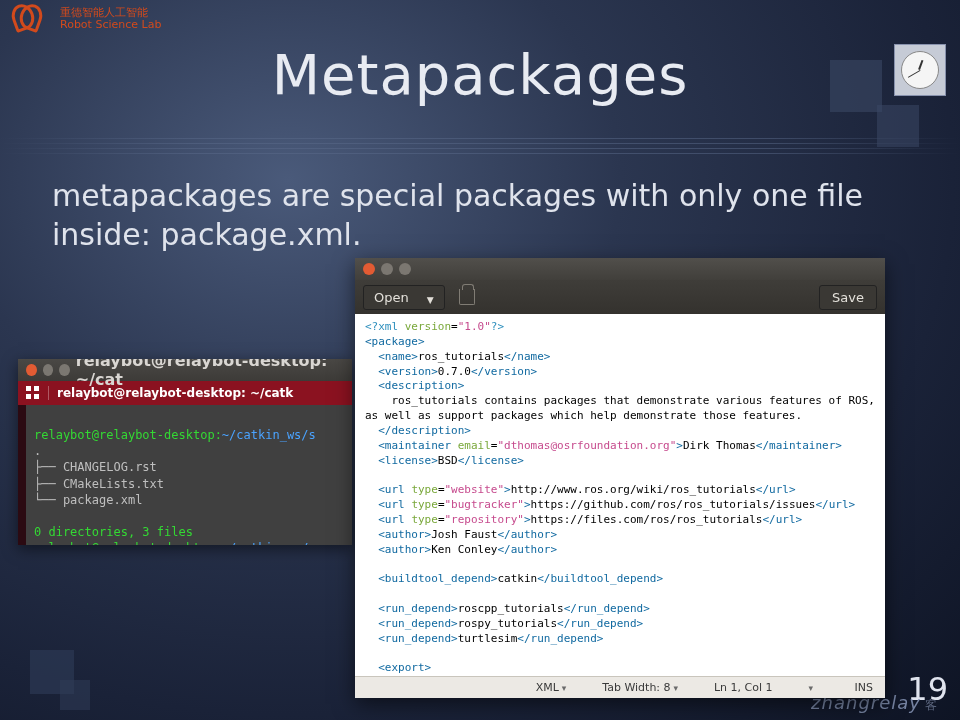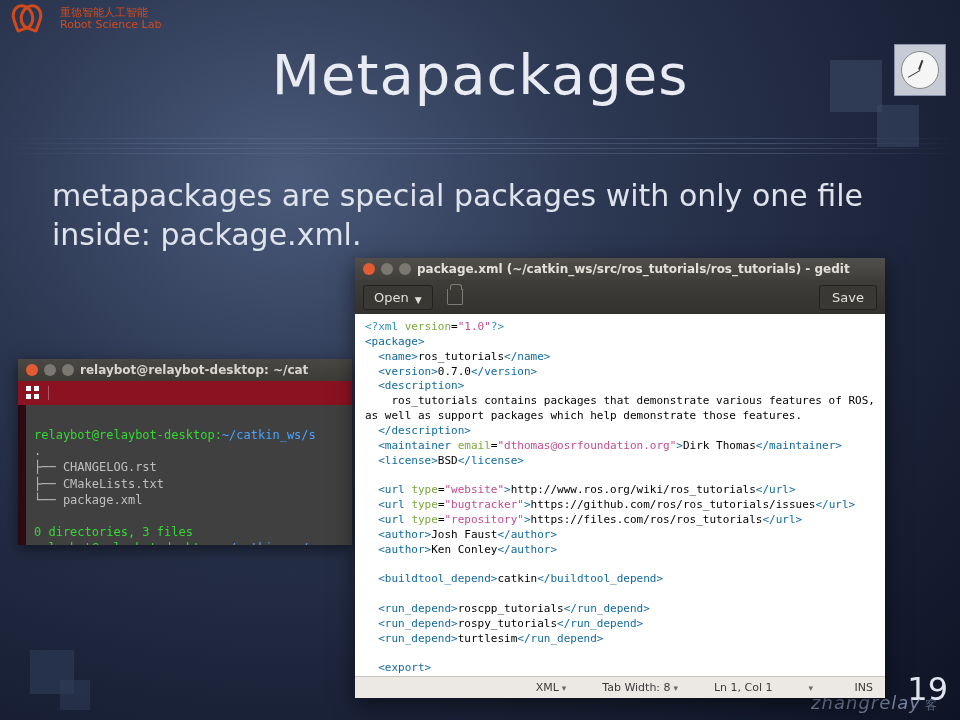--- a/index.html
+++ b/index.html
@@ -85,21 +85,21 @@
     width:334px; height:186px;
     background:#2b0a12;
     font-family:"DejaVu Sans Mono","Consolas",monospace;
     font-size:12px;
     box-shadow:0 4px 14px rgba(0,0,0,.5);
     overflow:hidden;
   }
   .term-titlebar {
     height:22px; background:linear-gradient(#4a4845,#3d3b38);
     display:flex; align-items:center; gap:6px; padding:0 8px;
-    color:#d9d6d2; font-size:12px; font-family:"DejaVu Sans",sans-serif; font-weight:600;
+    color:#d9d6d2; font-size:16px; font-family:"DejaVu Sans",sans-serif; font-weight:600;
   }
   .tb-btn { width:12px; height:12px; border-radius:50%; }
   .tb-btn.close{background:#e35b33;}
   .tb-btn.min{background:#7b7771;}
   .tb-btn.max{background:#7b7771;}
   .term-tabbar {
     height:24px; background:#8b1220;
     display:flex; align-items:center; padding:0 8px; gap:8px;
     color:#fff; font-family:"DejaVu Sans",sans-serif; font-size:12px; font-weight:600;
   }
@@ -135,21 +135,21 @@
     display:flex; align-items:center; gap:6px; padding:0 8px;
     color:#e3e0da; font-family:"DejaVu Sans",sans-serif; font-size:12px; font-weight:600;
   }
   .gedit-toolbar {
     height:34px; background:linear-gradient(#3f3d39,#34322e);
     display:flex; align-items:center; justify-content:space-between;
     padding:0 8px; color:#e3e0da;
     font-family:"DejaVu Sans",sans-serif; font-size:13px;
   }
   .gedit-toolbar .left { display:flex; align-items:center; gap:14px;}
-  .open-btn { display:flex; align-items:flex-end; gap:6px; padding:4px 10px; border:1px solid #222; border-radius:3px; background:#3a3834;}
+  .open-btn { display:flex; align-items:flex-end; gap:18px; padding:4px 10px; border:1px solid #222; border-radius:3px; background:#3a3834;}
   .open-btn .caret { font-size:9px; }
   .tool-icon { width:16px;height:16px; border:1px solid #807c74; border-top:none; border-radius:0 0 2px 2px; position:relative;}
   .tool-icon::before { content:""; position:absolute; top:-5px; left:2px; width:10px; height:5px; border:1px solid #807c74; border-bottom:none; border-radius:3px 3px 0 0;}
   .save-btn { padding:4px 12px; border:1px solid #222; border-radius:3px; background:#3a3834;}
 
   .gedit-editor {
     flex:1; background:#fff; padding:6px 10px;
     line-height:1.35; overflow:hidden; white-space:pre-wrap; word-break:break-all;
     color:#000;
   }
@@ -209,37 +209,37 @@
 <div class="term">
   <div class="term-titlebar">
     <span class="tb-btn close"></span>
     <span class="tb-btn min"></span>
     <span class="tb-btn max"></span>
     <span>relaybot@relaybot-desktop: ~/cat</span>
   </div>
   <div class="term-tabbar">
     <span class="icon icon-grid"></span>
     <span style="width:1px;height:14px;background:#fff;opacity:.3"></span>
+    <span>relaybot@relaybot-desktop: ~/catk</span>
   </div>
   <div class="term-body"><span class="prompt"><span>relaybot@relaybot-desktop</span>:</span><span class="path">~/catkin_ws/s</span>
 <span class="tree">.</span>
 <span class="tree">├── CHANGELOG.rst</span>
 <span class="tree">├── CMakeLists.txt</span>
 <span class="tree">└── package.xml</span>
 
 <span class="summary">0 directories, 3 files</span>
 <span class="prompt"><span>relaybot@relaybot-desktop</span>:</span><span class="path">~/catkin_ws/s</span></div>
 </div>
 
 <div class="gedit">
   <div class="gedit-titlebar">
     <span class="tb-btn close"></span>
     <span class="tb-btn min"></span>
     <span class="tb-btn max"></span>
-    <span>package.xml (~/catkin_ws/src/ros_tutorials/ros_tutorials) - gedit</span>
   </div>
   <div class="gedit-toolbar">
     <div class="left">
       <div class="open-btn">
         <span>Open</span>
         <span class="caret">▼</span>
       </div>
       <div class="tool-icon"></div>
     </div>
     <div class="save-btn">

